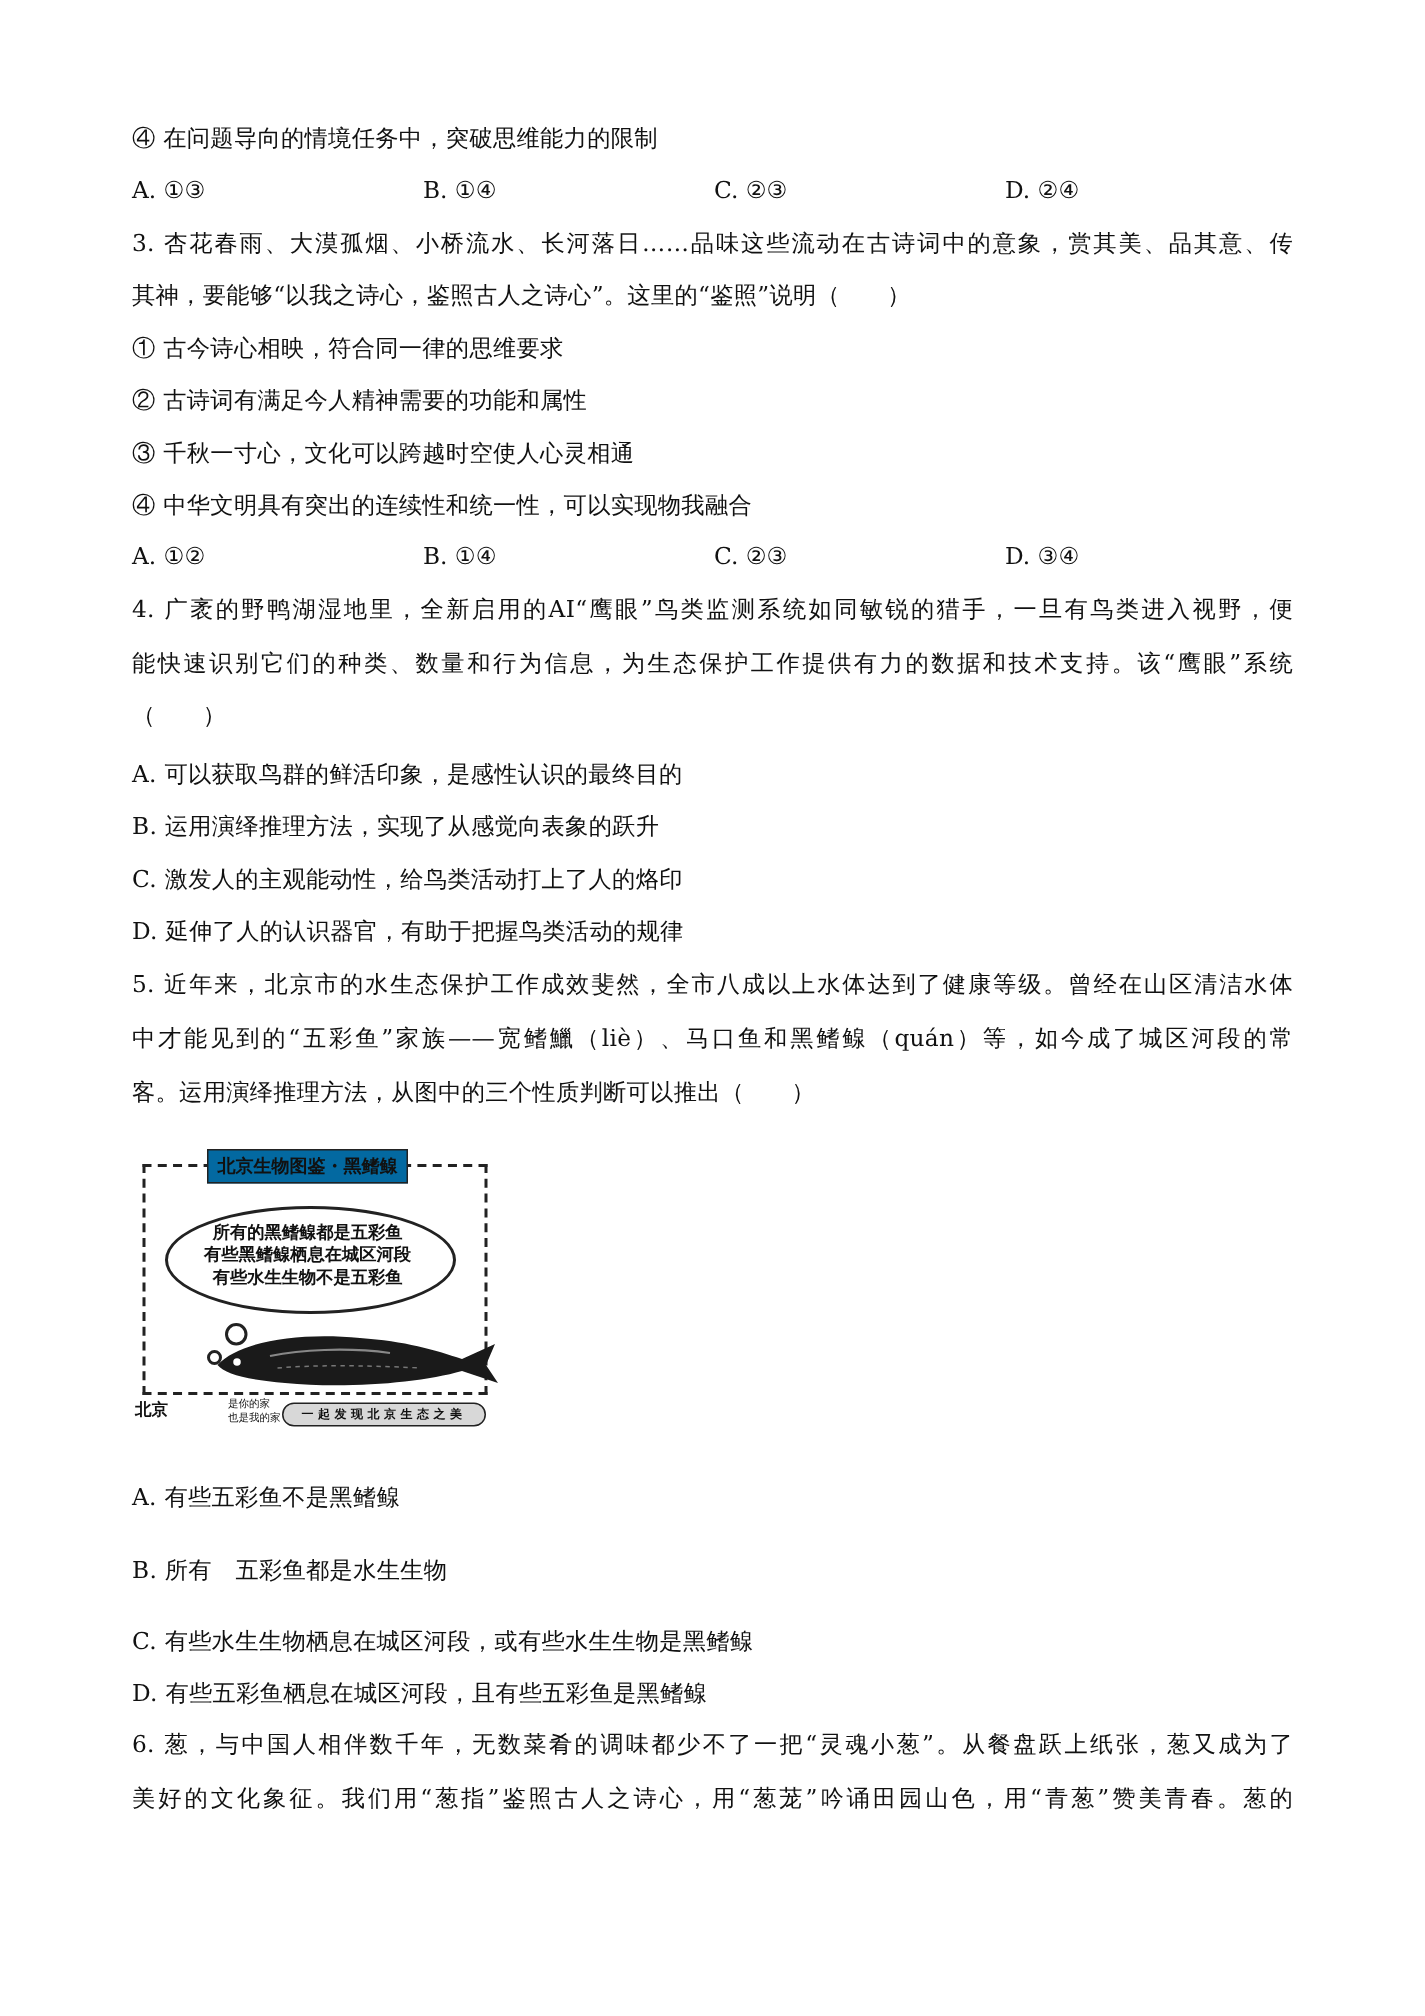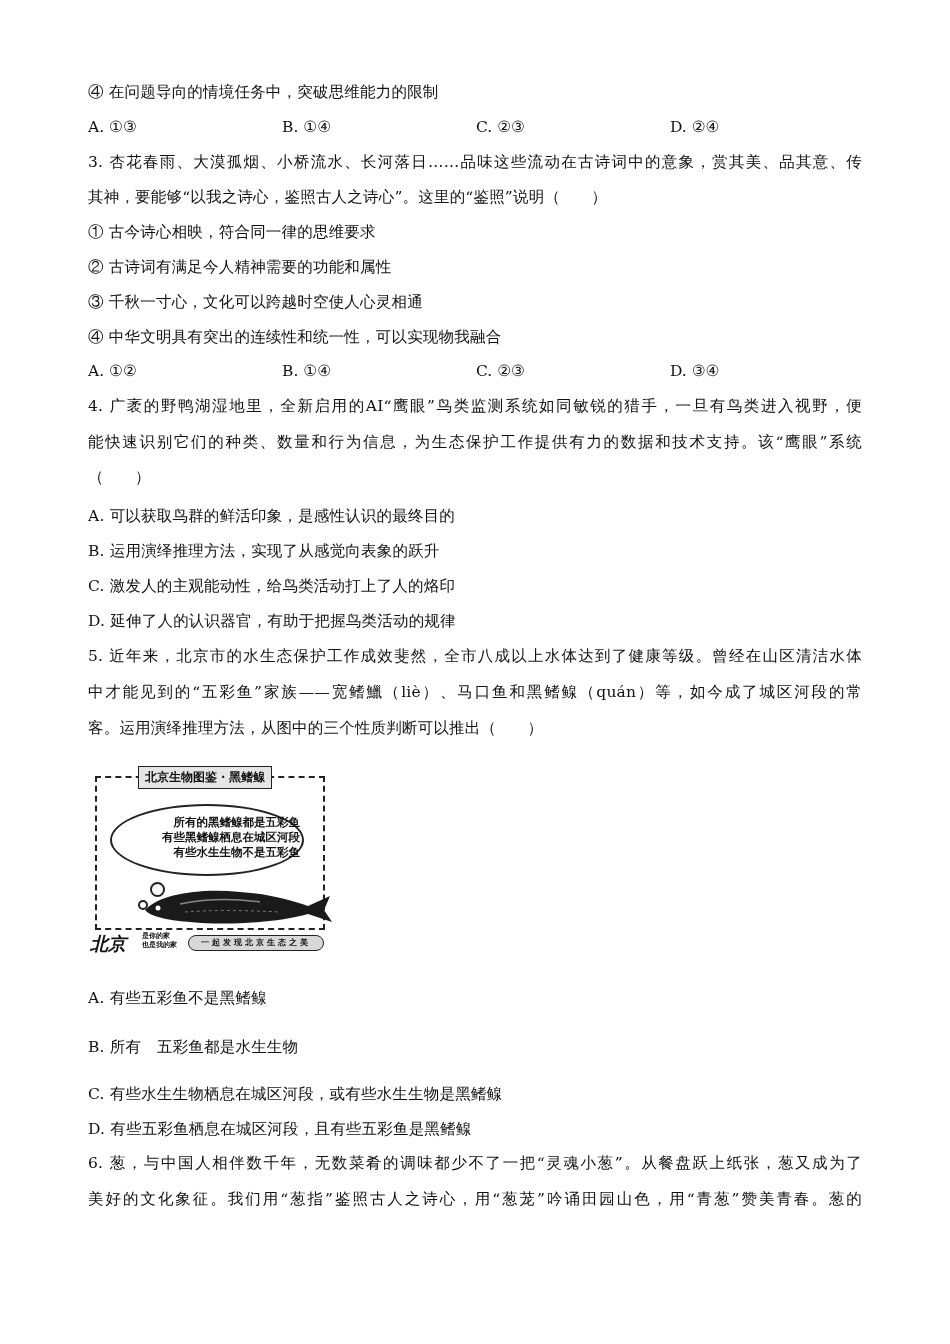--- a/index.html
+++ b/index.html
@@ -17,41 +17,41 @@
   .opts span { position: absolute; top: 0; white-space: nowrap; }
   .justify { width: 774px; text-align: justify; text-align-last: justify; white-space: normal; }
 
   
   .figure { position: absolute; left: 88px; top: 764px; width: 248px; height: 194px; }
   .fig-frame {
     position: absolute; left: 7px; top: 12px; width: 226px; height: 150px;
     border: 2px dashed #222;
   }
   .fig-title {
-    position: absolute; left: 50px; top: 2px; padding: 2px 6px; background: #e5e5e5;
+    position: absolute; left: 50px; top: 2px; padding: 2px 6px; background: #0369a1;
     border: 1.5px solid #222; font-family: "DejaVu Sans", sans-serif; font-size: 12px; font-weight: bold;
     white-space: nowrap;
   }
   .cloud {
     position: absolute; left: 22px; top: 40px; width: 190px; height: 68px;
     border: 2px solid #222; border-radius: 50% / 50%; background: #fff;
   }
   .cloud-lines {
-    position: absolute; left: 22px; top: 51px; width: 190px; text-align: right;
+    position: absolute; left: 22px; top: 51px; width: 190px; text-align: center;
     font-family: Liberation Mono, monospace; font-size: 11.5px; line-height: 15px; font-weight: bold;
   }
   .bubble { position: absolute; border: 2px solid #222; border-radius: 50%; background: #fff; }
   .fish { position: absolute; left: 52px; top: 118px; width: 195px; height: 45px; }
   .fig-footer-city {
     position: absolute; left: 2px; top: 168px; font-family: "DejaVu Sans", sans-serif;
-    font-size: 18px; font-weight: bold; font-style: italic;
+    font-size: 11px; font-weight: bold;
   }
   .fig-footer-small {
-    position: absolute; left: 54px; top: 168px; font-family: "DejaVu Sans", sans-serif;
-    font-size: 7px; line-height: 9px; font-weight: bold;
+    position: absolute; left: 64px; top: 168px; font-family: "DejaVu Sans", sans-serif;
+    font-size: 7px; line-height: 9px; font-weight: normal;
   }
   .fig-footer-pill {
     position: absolute; left: 100px; top: 171px; width: 134px; height: 14px;
     border: 1.5px solid #222; border-radius: 8px; background: #d8d8d8;
     font-family: "DejaVu Sans", sans-serif; font-size: 8px; line-height: 14px; text-align: center;
     font-weight: bold; letter-spacing: 3px;
   }
 </style>
 </head>
 <body>

